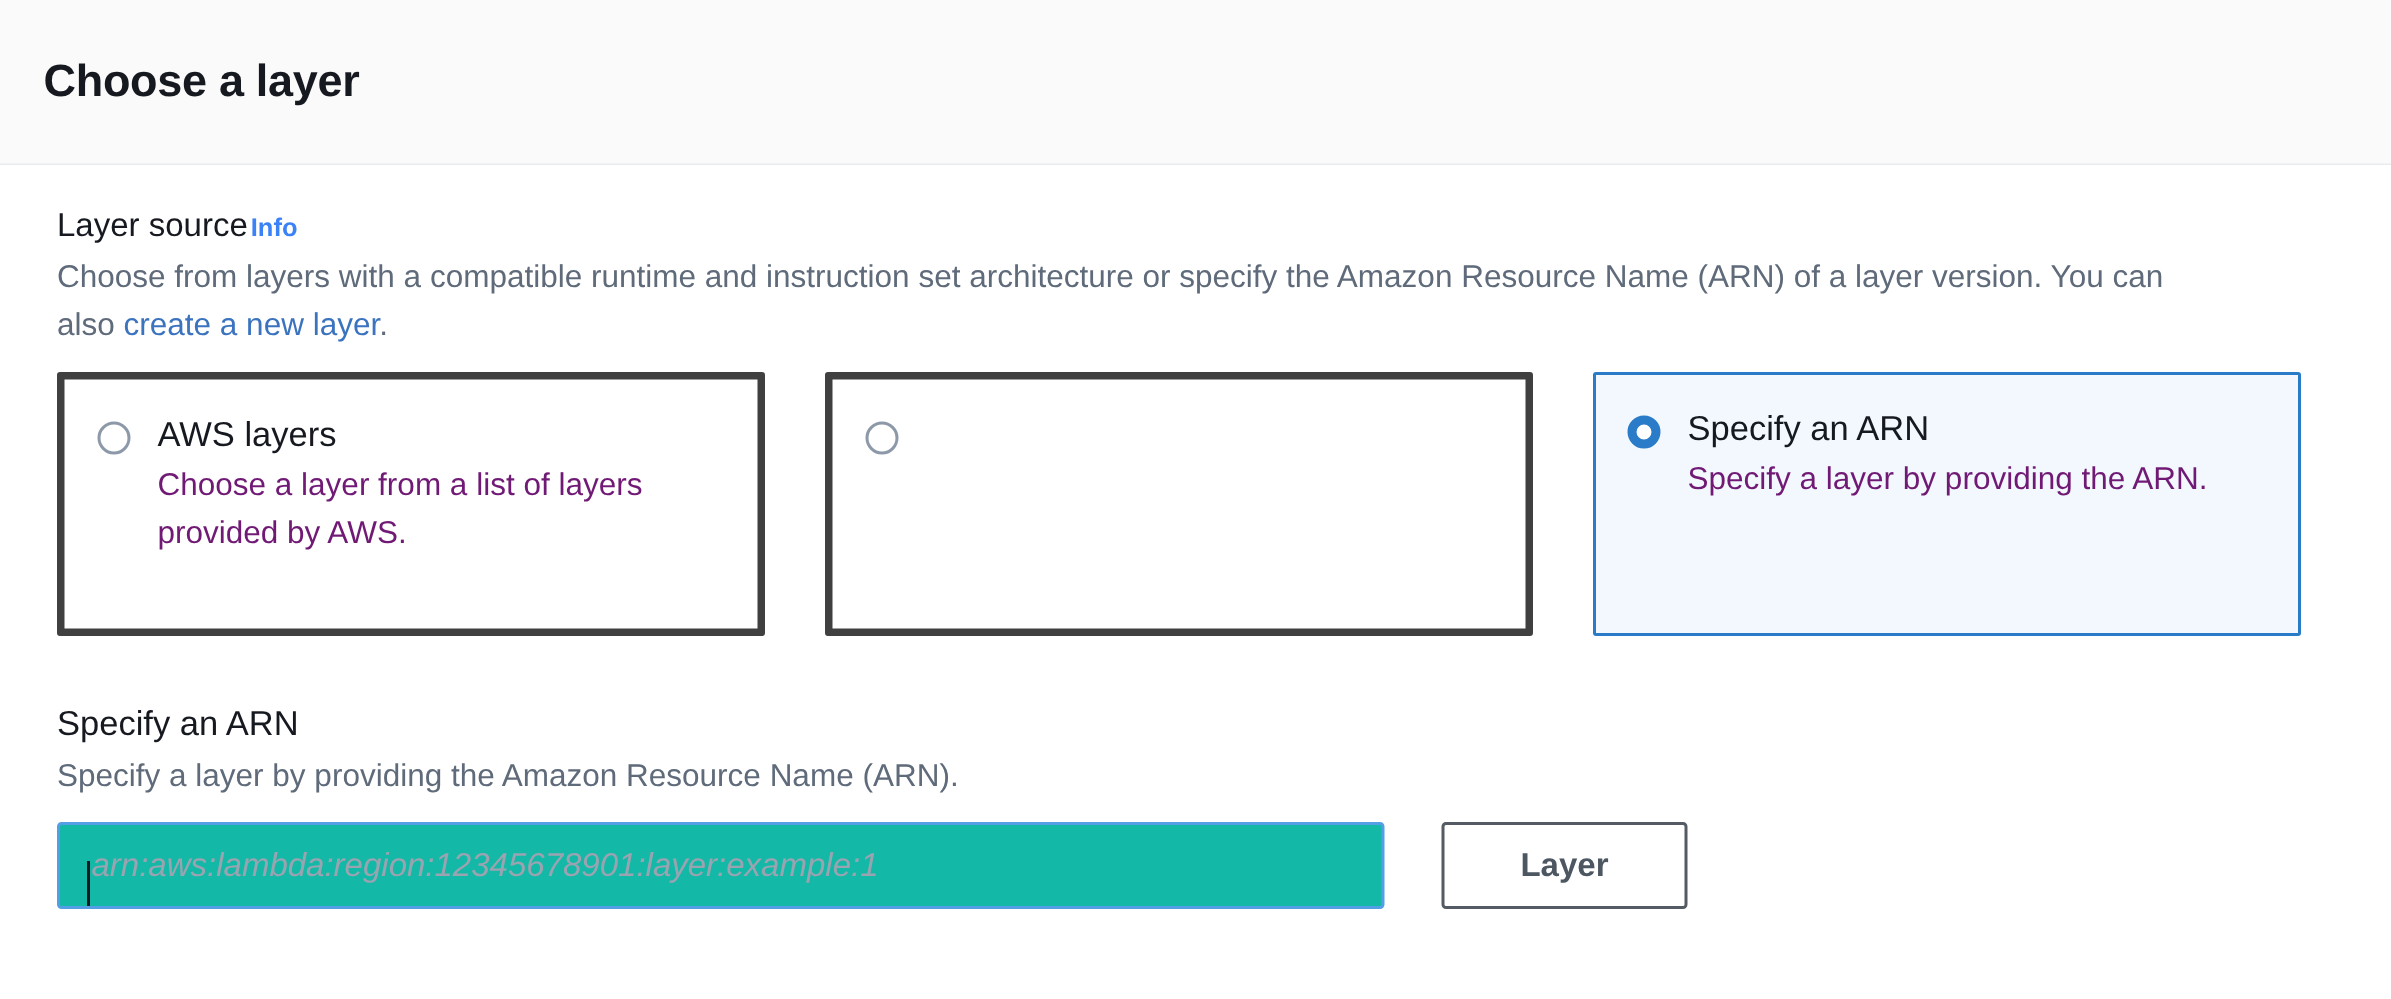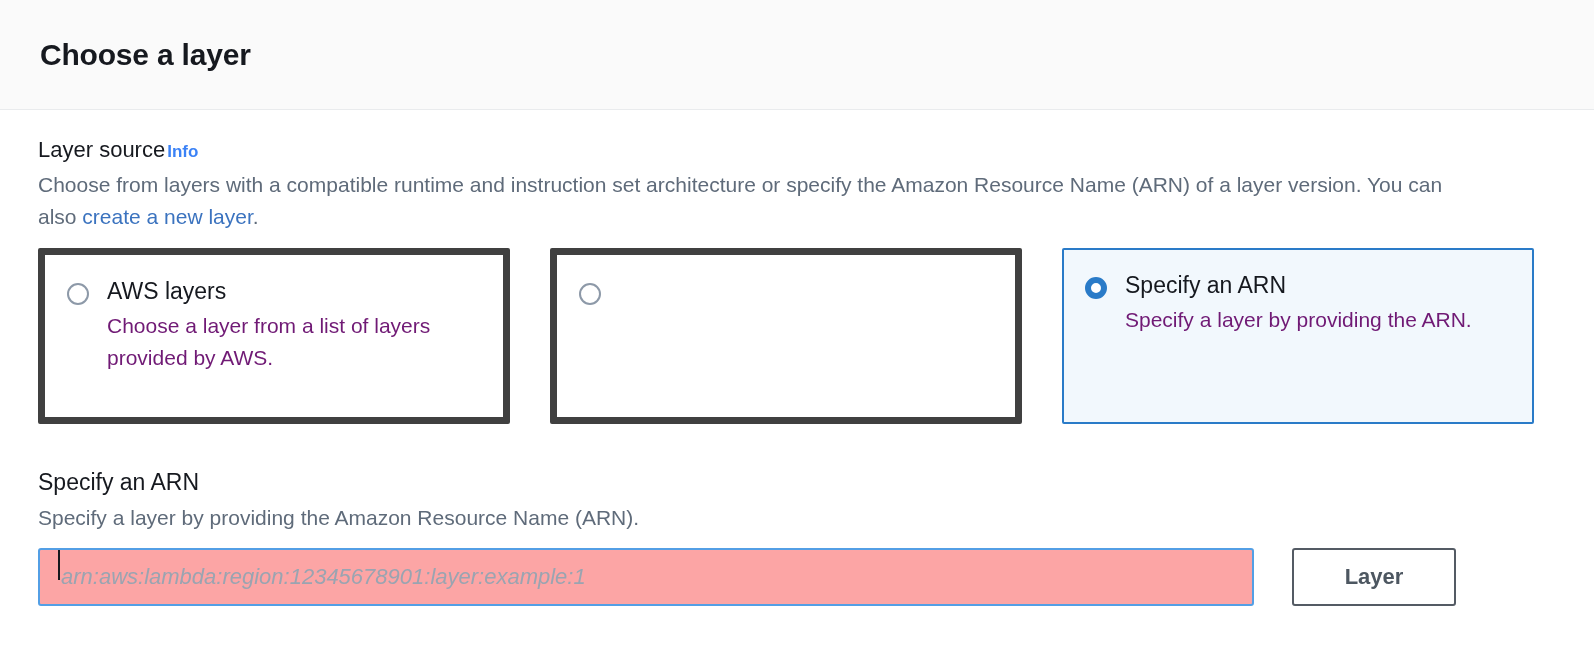--- a/index.html
+++ b/index.html
@@ -24,21 +24,21 @@
   }
 
   
   .panel-header {
     height: 110px;
     background: #fafafa;
     border-bottom: 1px solid #e9ebed;
     box-sizing: border-box;
     display: flex;
     align-items: center;
-    padding-left: 40px;
+    padding-left: 29px;
   }
   .panel-title {
     font-size: 30px;
     font-weight: bold;
     color: #16191f;
     letter-spacing: -0.2px;
     line-height: 1.2;
   }
 
   
@@ -80,21 +80,21 @@
   
   .tiles {
     display: flex;
     gap: 40px;
     margin-bottom: 44px;
   }
   .tile {
     width: 472px;
     min-height: 176px;
     box-sizing: border-box;
-    border: 7px solid #404040;
+    border: 5px solid #404040;
     border-radius: 2px;
     background: #ffffff;
     padding: 22px 24px 22px 22px;
     display: flex;
     align-items: flex-start;
     gap: 18px;
     cursor: pointer;
   }
   .tile.selected {
     border: 2px solid #2a7bc8;
@@ -143,28 +143,28 @@
     line-height: 1.5;
     margin: 0 0 14px 0;
   }
 
   .arn-row {
     display: flex;
     align-items: center;
     gap: 38px;
   }
   .arn-input-wrap {
-    width: 1216px;
+    width: 885px;
     height: 58px;
     border: 2px solid #539fe5;
     border-radius: 3px;
-    background: #fca5a5;
-    box-sizing: border-box;
-    display: flex;
-    align-items: flex-start;
+    background: #14b8a6;
+    box-sizing: border-box;
+    display: flex;
+    align-items: flex-end;
     padding: 0 14px 0 18px;
     position: relative;
   }
   .caret {
     width: 2px;
     height: 30px;
     background: #16191f;
     flex: 0 0 auto;
     margin-right: 1px;
   }

